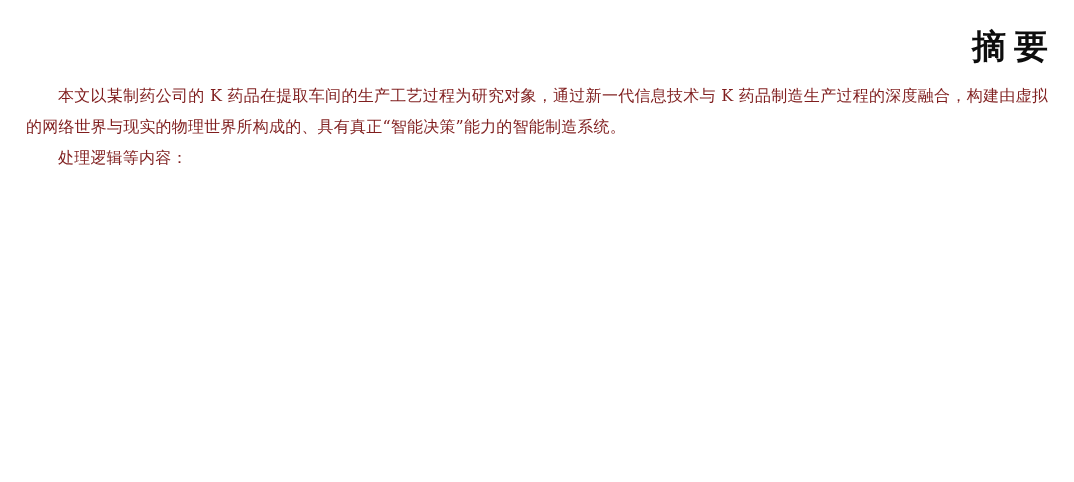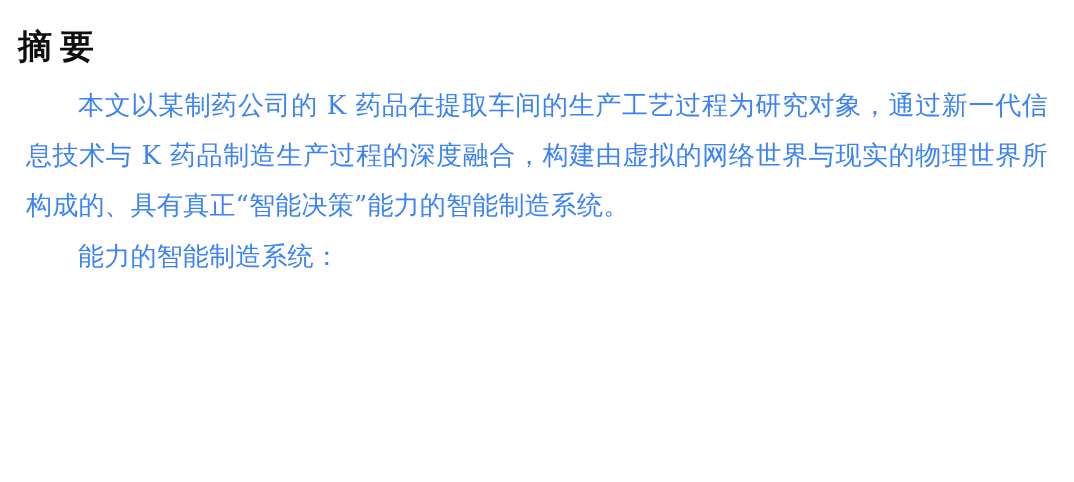--- a/index.html
+++ b/index.html
@@ -15,47 +15,47 @@
     overflow: hidden;
   }
   .page {
     position: relative;
     width: 1074px;
     height: 482px;
     box-sizing: border-box;
     padding: 0 18px;
   }
   .doc-title {
-    text-align: left;
+    text-align: right;
     font-size: 34px;
     font-weight: 700;
     letter-spacing: 8px;
     margin: 26px 0 14px 0;
     line-height: 1.2;
     color: #0d0d0d;
   }
   .body-text {
-    font-size: 26px;
+    font-size: 16px;
     line-height: 1.92;
     text-align: justify;
     text-justify: inter-ideograph;
-    color: #3b82f6;
+    color: #7f1d1d;
     letter-spacing: 0.2px;
   }
   .para {
     margin: 0;
     text-indent: 2em;
     padding: 0 8px;
   }
   .para + .para {
     margin-top: 1px;
   }
 </style>
 </head>
 <body>
 
 <div class="page">
   <h1 class="doc-title">摘要</h1>
   <div class="body-text">
     <p class="para">本文以某制药公司的 K 药品在提取车间的生产工艺过程为研究对象，通过新一代信息技术与 K 药品制造生产过程的深度融合，构建由虚拟的网络世界与现实的物理世界所构成的、具有真正“智能决策”能力的智能制造系统。</p>
-    <p class="para">能力的智能制造系统：</p>
+    <p class="para">处理逻辑等内容：</p>
   </div>
 </div>
 
 </body></html>

